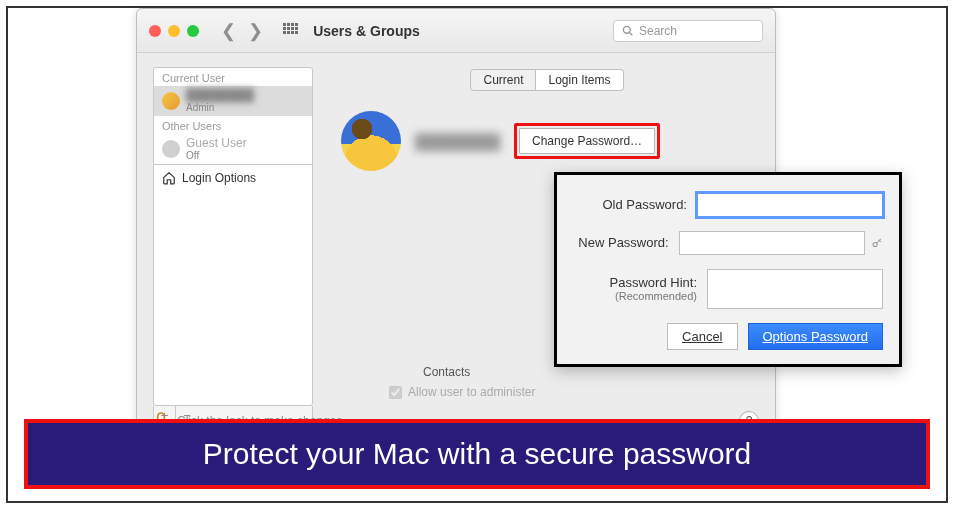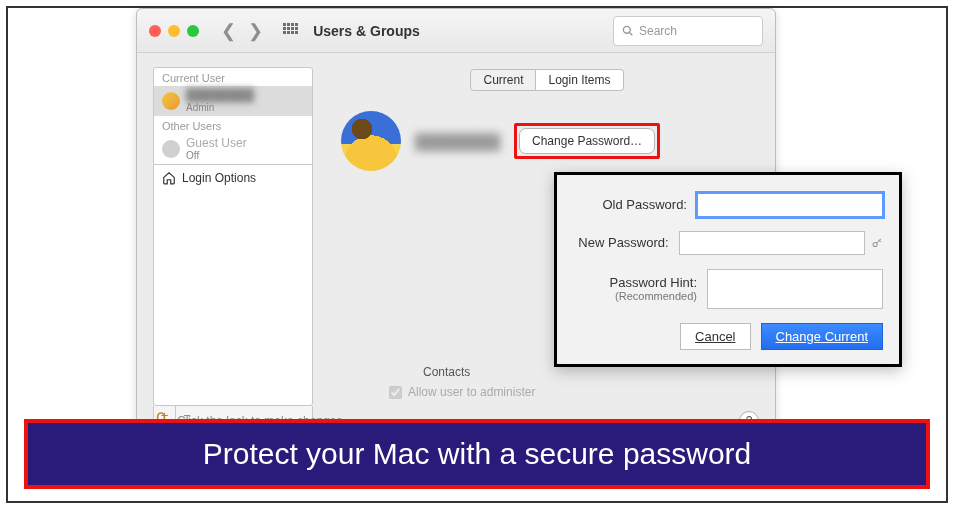--- a/index.html
+++ b/index.html
@@ -10,21 +10,21 @@
 .window { position: absolute; left: 128px; top: 0px; width: 640px; height: 430px; background: #ececec; border: 1px solid #bdbdbd; border-radius: 6px; box-shadow: 0 2px 8px rgba(0,0,0,0.15); }
 
 .titlebar { height: 44px; display: flex; align-items: center; padding: 0 12px; border-bottom: 1px solid #d0d0d0; background: linear-gradient(#f5f5f5,#e8e8e8); border-radius: 6px 6px 0 0; }
 .traffic { display: flex; gap: 7px; }
 .dot { width: 12px; height: 12px; border-radius: 50%; }
 .dot.r { background:#ff5f57; } .dot.y { background:#ffbd2e; } .dot.g { background:#28c940; }
 .nav-arrows { display:flex; gap:12px; margin-left:22px; color:#8e8e8e; font-size:18px; font-weight:300; }
 .apps-icon { margin-left:20px; width:16px; height:16px; display:grid; grid-template-columns:repeat(4,3px); grid-template-rows:repeat(3,3px); gap:1px; }
 .apps-icon span { background:#6e6e6e; }
 .title { margin-left:14px; font-weight:600; font-size:14px; color:#333; }
-.search { margin-left:auto; background:#fff; border:1px solid #ccc; border-radius:4px; padding:2px 8px; width:150px; height:30px; display:flex; align-items:center; color:#999; font-size:12px; gap:6px; }
+.search { margin-left:auto; background:#fff; border:1px solid #ccc; border-radius:4px; padding:2px 8px; width:150px; height:22px; display:flex; align-items:center; color:#999; font-size:12px; gap:6px; }
 .search svg { width:11px; height:11px; }
 
 .content { display:flex; height: calc(100% - 44px); padding: 14px 16px 10px 16px; gap: 22px; }
 
 .sidebar { width: 160px; display:flex; flex-direction:column; }
 .userlist { flex:1; background:#fff; border:1px solid #c8c8c8; border-radius:3px; overflow:hidden; }
 .section-label { font-size:11px; color:#9a9a9a; padding:4px 8px 2px 8px; }
 .user-row { display:flex; align-items:center; gap:6px; padding:3px 8px; font-size:12px; }
 .user-row.sel { background:#dcdcdc; }
 .user-row .avatar { width:18px; height:18px; border-radius:50%; background:linear-gradient(135deg,#f5c842,#e89830); }
@@ -41,21 +41,21 @@
 .main { flex:1; position:relative; }
 .tabs { display:flex; justify-content:center; gap:0; margin-top:2px; }
 .tab { background:#fff; border:1px solid #bfbfbf; font-size:12px; padding:3px 12px; color:#333; }
 .tab:first-child { border-radius:4px 0 0 4px; }
 .tab:last-child { border-radius:0 4px 4px 0; border-left:0; }
 .tab.active { background:#f0f0f0; }
 
 .profile-area { display:flex; align-items:center; gap:14px; margin-top:20px; padding-left:6px; }
 .big-avatar { width:60px; height:60px; border-radius:50%; background: radial-gradient(circle at 35% 30%, #6b4a1a 0%, #6b4a1a 18%, transparent 18%), radial-gradient(circle at 50% 85%, #f8c63d 0%, #f8c63d 45%, transparent 45%), linear-gradient(180deg,#3a6fd8 0%, #3a6fd8 55%, #f5d34a 55%); }
 .blur-name { filter: blur(4px); color:#999; font-size:15px; }
-.change-pw-btn { margin-left:auto; background:#fff; border:1px solid #b5b5b5; border-radius:7px; font-size:12px; padding:5px 12px; color:#333; }
+.change-pw-btn { margin-left:auto; background:#fff; border:1px solid #b5b5b5; border-radius:1px; font-size:12px; padding:5px 12px; color:#333; }
 .red-box { border:3px solid #e11; padding:2px; border-radius:2px; }
 
 .contacts-line { position:absolute; bottom:48px; left:88px; right:0; font-size:12px; color:#555; }
 .checkbox-line { position:absolute; bottom:28px; left:54px; font-size:12px; color:#aaa; display:flex; align-items:center; gap:6px; }
 .checkbox-line input { accent-color:#999; }
 
 .footer { position:absolute; left:16px; right:16px; bottom:6px; display:flex; align-items:center; gap:8px; font-size:12px; color:#888; }
 .lock-ic { width:16px; height:20px; }
 .help-btn { margin-left:auto; width:20px; height:20px; border-radius:50%; border:1px solid #b0b0b0; background:#fff; text-align:center; line-height:18px; font-size:12px; color:#555; }
 
@@ -190,19 +190,19 @@
           <circle cx="8" cy="15" r="4"></circle>
           <path d="M11 12l8-8m-3 3l3 3"></path>
         </svg>
     </div>
     <div class="dlg-row">
       <label><span>Password Hint:</span><span class="sub">(Recommended)</span></label>
       <textarea style=""></textarea>
     </div>
     <div class="dlg-buttons">
       <button>Cancel</button>
-      <button class="primary">Change Current</button>
+      <button class="primary">Options Password</button>
     </div>
   </div>
 
   <div class="banner">Protect your Mac with a secure password</div>
 
 </div>
 
 </body></html>

